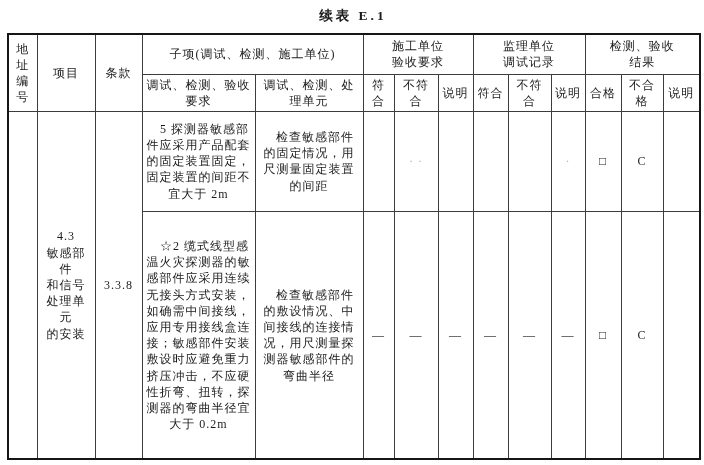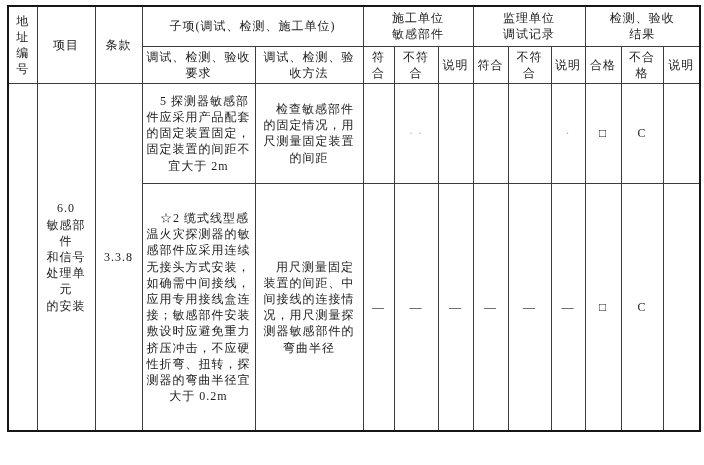--- a/index.html
+++ b/index.html
@@ -63,20 +63,21 @@
     font-size: 12.2px;
   }
   .rec { letter-spacing: 0; }
   .faint { color: #b3b3b3; }
   .hdr-sub { letter-spacing: 0.5px; }
 </style>
 </head>
 <body>
 
 <div class="page">
+  <div class="doc-title">续表 E.1</div>
 
   <table class="acc">
     <colgroup>
       <col style="width:29px">
         <col style="width:58px">
         <col style="width:47px">
       <col style="width:113px">
         <col style="width:108px">
       <col style="width:31px">
         <col style="width:44px">
@@ -92,65 +93,65 @@
     <tbody>
         <tr class="hA">
       <td rowspan="2" class="addr-hdr pre">地
 址
 编
 号</td>
       <td rowspan="2">项目</td>
       <td rowspan="2">条款</td>
       <td colspan="2">子项(调试、检测、施工单位)</td>
       <td colspan="3" class="thick-l pre">施工单位
-敏感部件</td>
+验收要求</td>
       <td colspan="3" class="thick-l pre">监理单位
 调试记录</td>
       <td colspan="3" class="thick-l pre">检测、验收
 结果</td>
     </tr>
 
     <tr class="hB">
       <td class="hdr-sub">调试、检测、验收要求</td>
-      <td class="hdr-sub">调试、检测、验收方法</td>
+      <td class="hdr-sub">调试、检测、处理单元</td>
       <td class="thick-l hdr-sub">符合</td>
       <td class="hdr-sub">不符合</td>
       <td class="hdr-sub">说明</td>
       <td class="thick-l hdr-sub">符合</td>
       <td class="hdr-sub">不符合</td>
       <td class="hdr-sub">说明</td>
       <td class="thick-l hdr-sub">合格</td>
       <td class="hdr-sub">不合格</td>
       <td class="hdr-sub">说明</td>
     </tr>
 
     <tr class="r1">
       <td rowspan="2"></td>
-      <td rowspan="2" class="pre item-cell">6.0
+      <td rowspan="2" class="pre item-cell">4.3
 敏感部件
 和信号
 处理单元
 的安装</td>
       <td rowspan="2">3.3.8</td>
       <td class="req">5 探测器敏感部件应采用产品配套的固定装置固定，固定装置的间距不宜大于 2m</td>
       <td class="mth">检查敏感部件的固定情况，用尺测量固定装置的间距</td>
       <td class="thick-l rec"></td>
       <td class="rec faint">· ·</td>
       <td class="rec"></td>
       <td class="thick-l rec"></td>
       <td class="rec"></td>
       <td class="rec faint">·</td>
       <td class="thick-l rec">□</td>
       <td class="rec">C</td>
       <td class="rec"></td>
     </tr>
 
     <tr class="r2">
       <td class="req">☆2 缆式线型感温火灾探测器的敏感部件应采用连续无接头方式安装，如确需中间接线，应用专用接线盒连接；敏感部件安装敷设时应避免重力挤压冲击，不应硬性折弯、扭转，探测器的弯曲半径宜大于 0.2m</td>
-      <td class="mth">用尺测量固定装置的间距、中间接线的连接情况，用尺测量探测器敏感部件的弯曲半径</td>
+      <td class="mth">检查敏感部件的敷设情况、中间接线的连接情况，用尺测量探测器敏感部件的弯曲半径</td>
       <td class="thick-l rec">—</td>
       <td class="rec">—</td>
       <td class="rec">—</td>
       <td class="thick-l rec">—</td>
       <td class="rec">—</td>
       <td class="rec">—</td>
       <td class="thick-l rec">□</td>
       <td class="rec">C</td>
       <td class="rec"></td>
     </tr>

